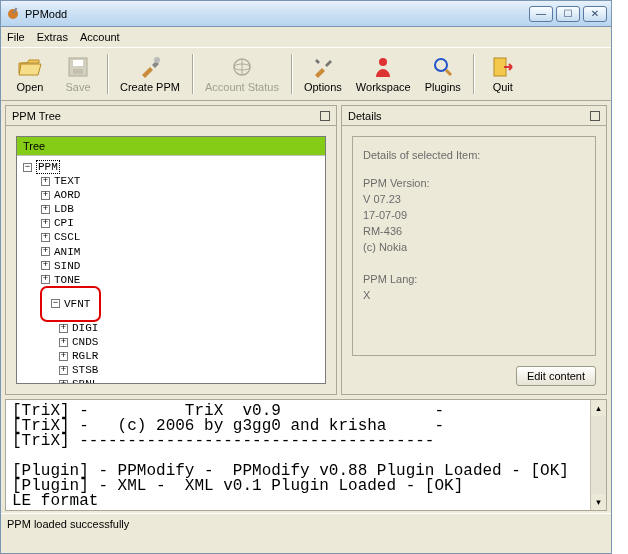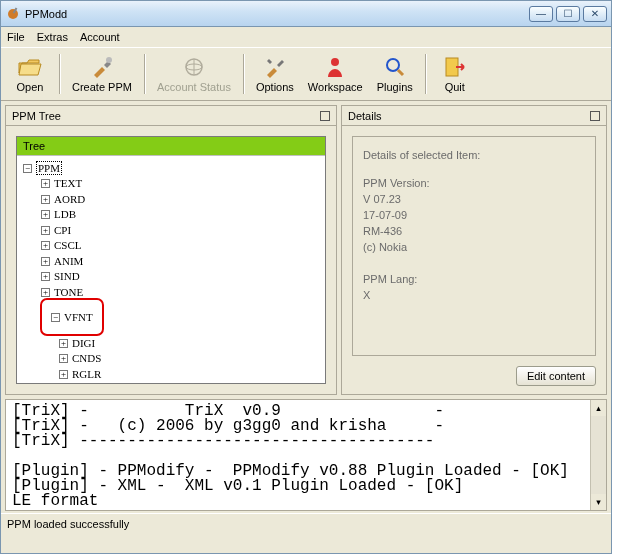--- a/index.html
+++ b/index.html
@@ -117,21 +117,21 @@
   }
   .tree-head {
     padding: 3px 6px;
     border-bottom: 1px solid #c0c0c0;
     background:#84cc16;
   }
   .tree-body {
     flex:1;
     overflow:auto;
     padding: 4px 4px 4px 6px;
-    font-family: Liberation Serif, serif;
+    font-family: Liberation Mono, monospace;
   }
   .node { white-space: nowrap; line-height:14px; }
   .exp {
     display:inline-block;
     width:9px; height:9px;
     border:1px solid #777;
     margin-right:4px;
     text-align:center;
     line-height:7px;
     font-size:9px;
@@ -220,20 +220,30 @@
 
   <div class="toolbar">
     <div class="tool">
       <span class="glyph">
           <svg width="24" height="20" viewBox="0 0 24 20">
             <path d="M1 6h8l2-3h10v3H4l-3 10V6z" fill="#f2c962" stroke="#b88a20"></path>
             <path d="M3 7h20l-3 11H1z" fill="#f6dd8a" stroke="#b88a20"></path>
           </svg>
         </span>
       <span>Open</span>
+    </div>
+    <div class="tool disabled">
+      <span class="glyph">
+          <svg width="22" height="22" viewBox="0 0 22 22">
+            <rect x="2" y="2" width="18" height="18" fill="#d4d0c0" stroke="#b0ac9c"></rect>
+            <rect x="6" y="4" width="10" height="6" fill="#fff"></rect>
+            <rect x="6" y="13" width="10" height="5" fill="#c4c0b0"></rect>
+          </svg>
+        </span>
+      <span>Save</span>
     </div>
     <div class="sep"></div>
     <div class="tool">
       <span class="glyph">
           <svg width="24" height="24" viewBox="0 0 24 24">
             <path d="M4 20l8-8 3 3-8 8z" fill="#c98b3a"></path>
             <path d="M14 10l4-4 3 3-4 4z" fill="#888"></path>
             <circle cx="19" cy="5" r="3" fill="#bbb"></circle>
           </svg>
         </span>

